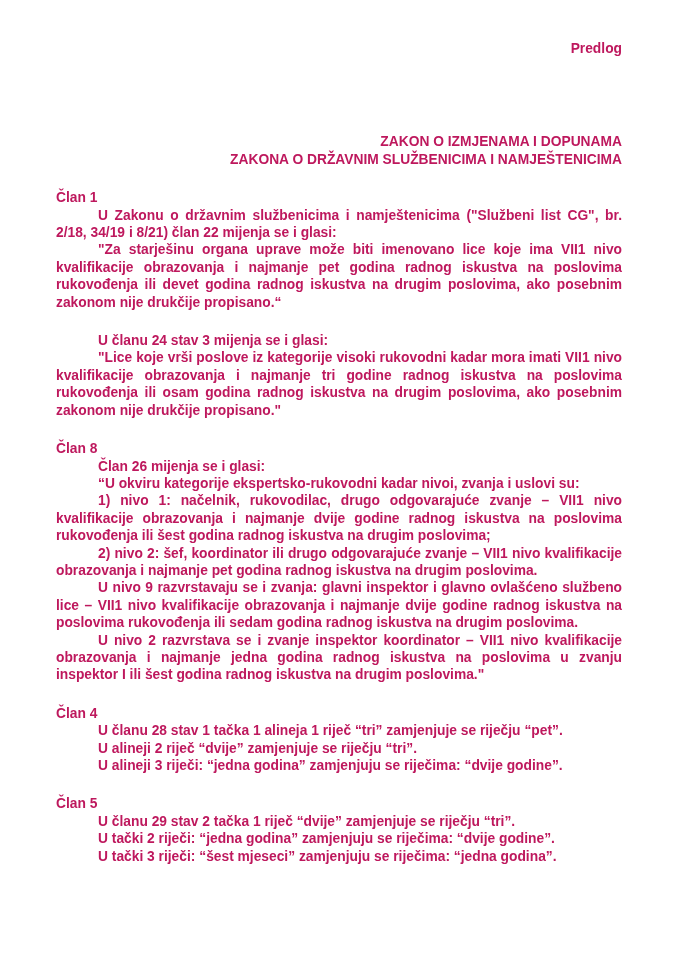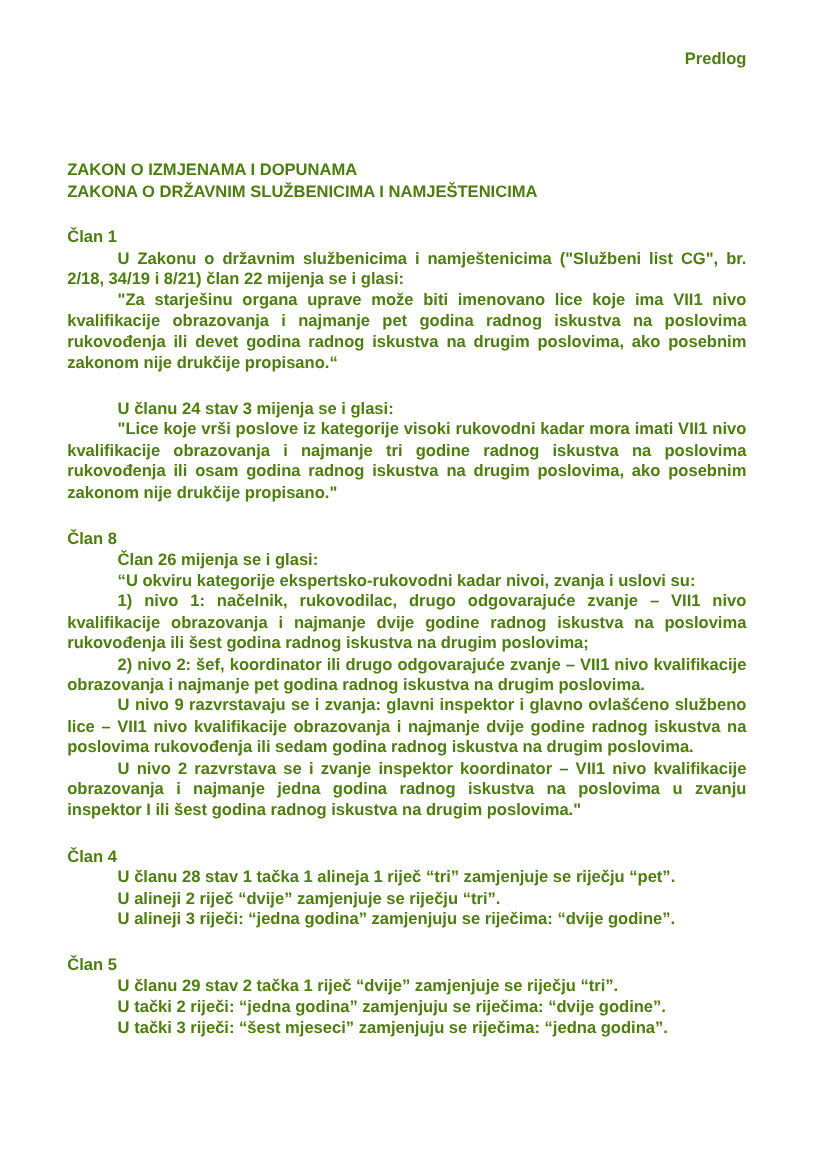--- a/index.html
+++ b/index.html
@@ -11,30 +11,30 @@
     position: relative;
     box-sizing: border-box;
     width: 679px;
     height: 960px;
     margin: 0 auto;
     background: #ffffff;
     padding: 40px 57px 20px 56px;
     font-family: "Liberation Sans", sans-serif;
     font-size: 13.8px;
     line-height: 17.4px;
-    color: #4d7c0f;
+    color: #be185d;
     overflow: hidden;
   }
   .predlog {
     text-align: right;
     font-weight: bold;
   }
   .doc-title {
     margin: 76px 0 0 0;
-    text-align: left;
+    text-align: right;
     font-weight: bold;
     font-size: 13.8px;
   }
   .article {
     margin-top: 21px;
   }
   .article-heading {
     margin: 0;
     font-size: 13.8px;
     line-height: 17.4px;

